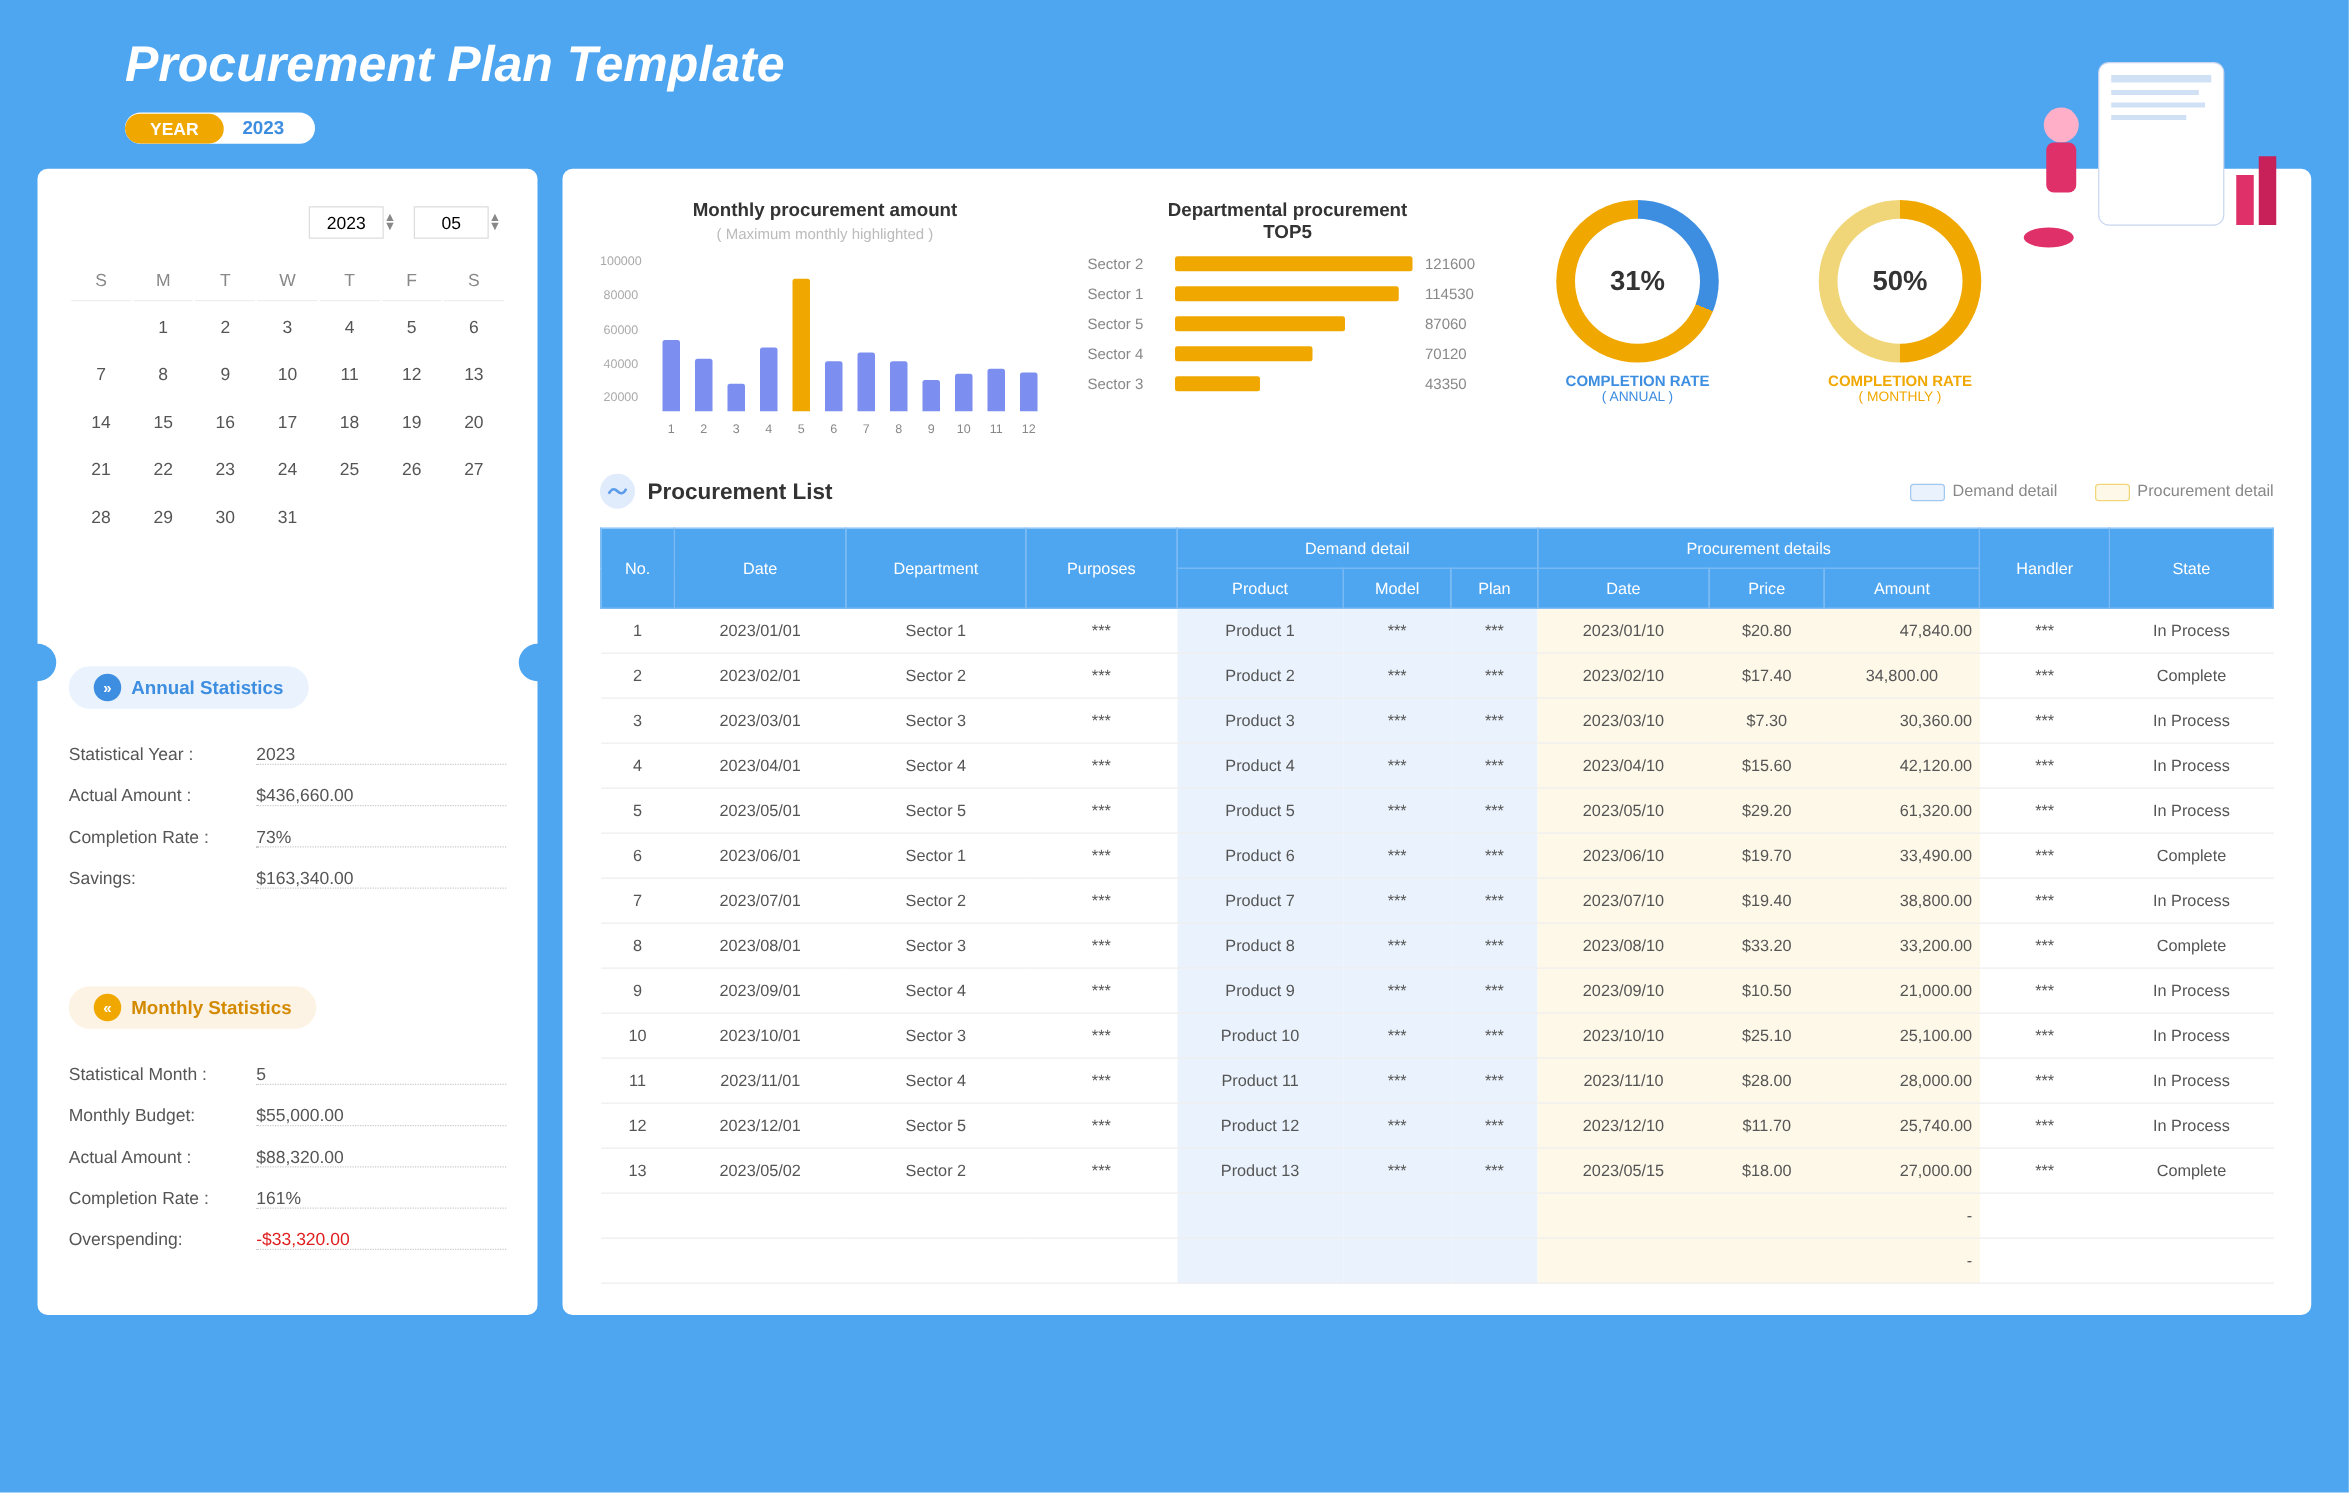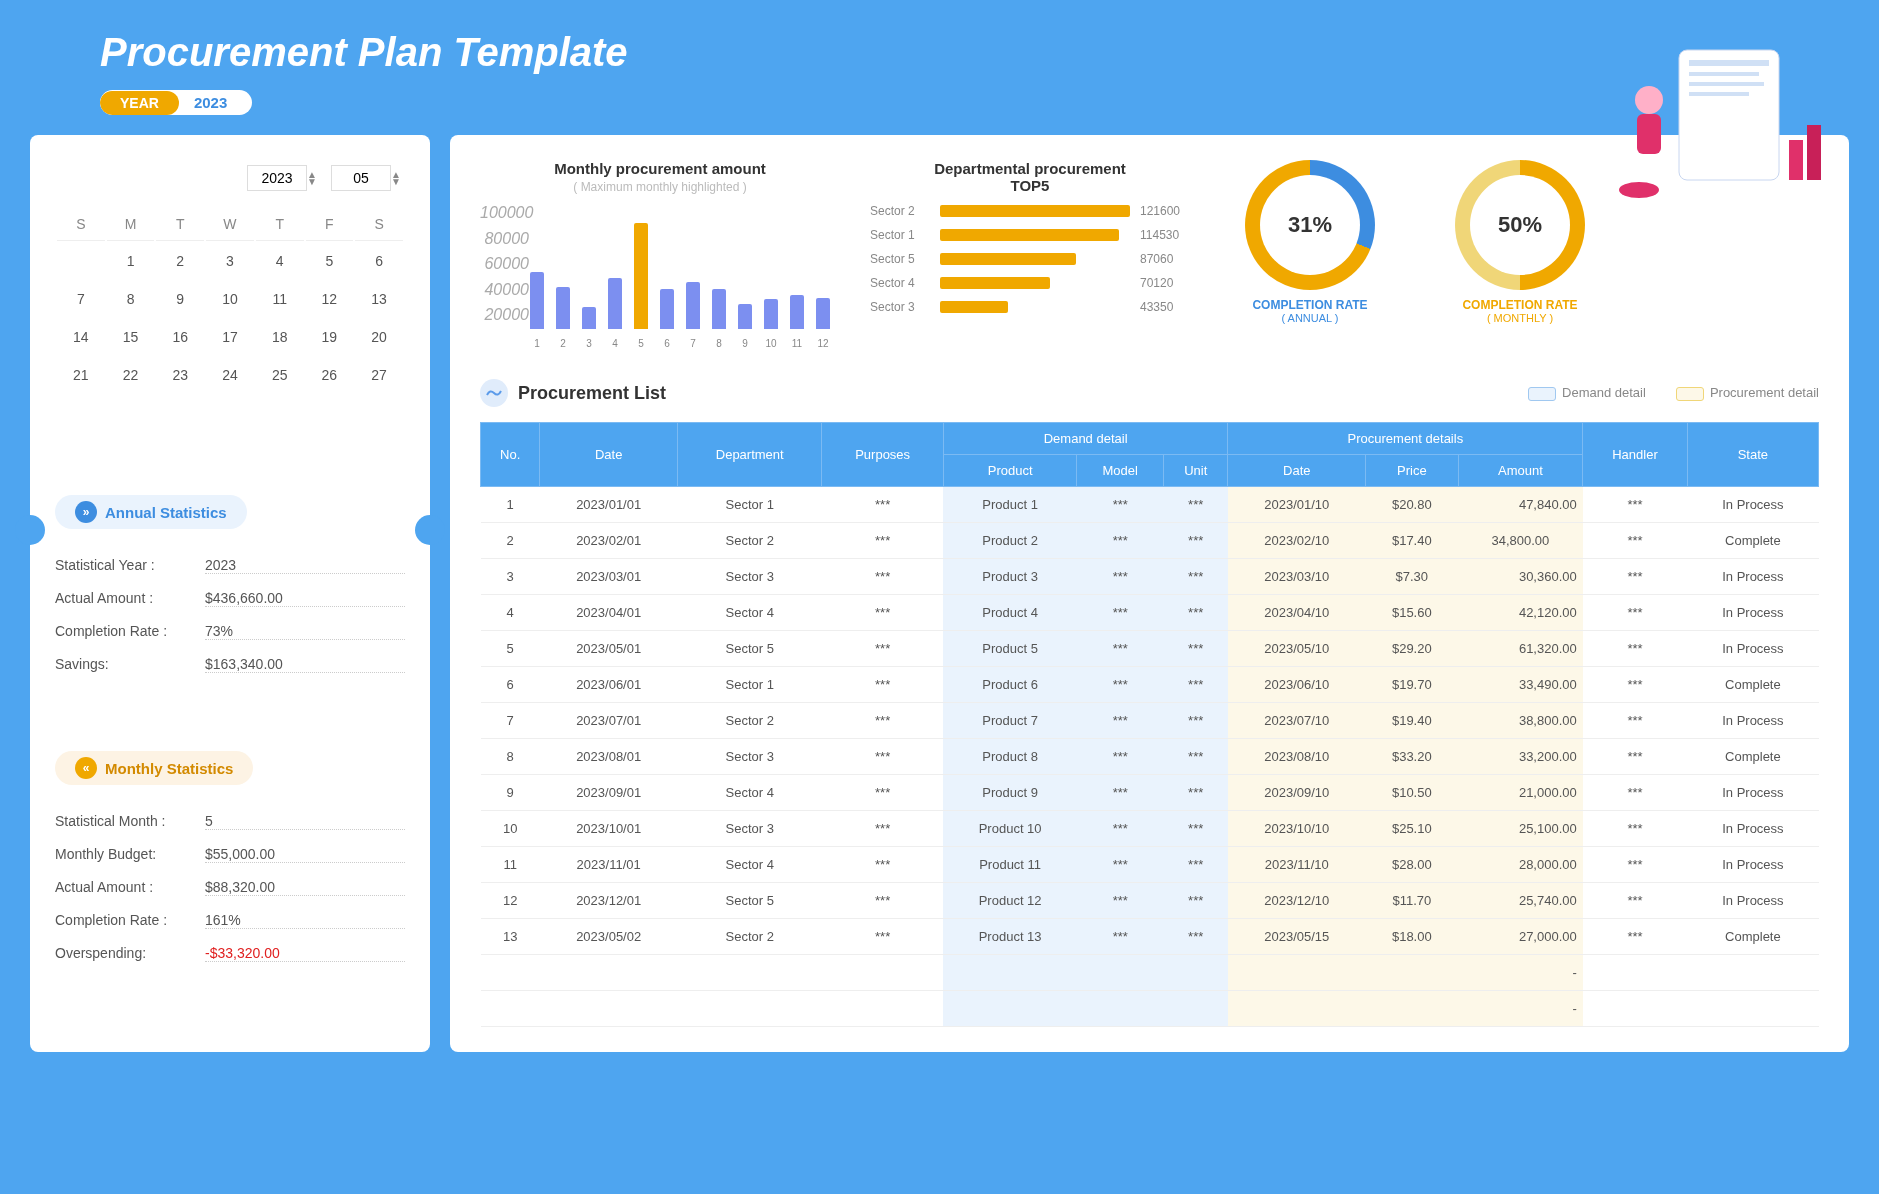--- a/index.html
+++ b/index.html
@@ -183,23 +183,22 @@
   margin-top: 10px;
 }
 .bar-y-labels {
   position: absolute;
   left: 0;
   top: 0;
   height: 120px;
   display: flex;
   flex-direction: column;
   justify-content: space-between;
-  font-size: 16px;
+  font-size: 10px;
   color: #aaa;
-  font-style: italic;
 }
 .bar-area {
   position: absolute;
   left: 50px;
   bottom: 25px;
   right: 0;
   height: 120px;
   display: flex;
   align-items: flex-end;
   gap: 12px;
@@ -412,20 +411,29 @@
             <td>20</td>
           </tr>
           <tr>
             <td>21</td>
             <td>22</td>
             <td>23</td>
             <td>24</td>
             <td>25</td>
             <td>26</td>
             <td>27</td>
+          </tr>
+          <tr>
+            <td>28</td>
+            <td>29</td>
+            <td>30</td>
+            <td>31</td>
+            <td></td>
+            <td></td>
+            <td></td>
           </tr>
         </tbody>
     </table>
 
     <div class="stat-section" style="margin-top:100px;">
       <div class="stat-badge">
         <span class="stat-badge-icon">»</span>
         <span>Annual Statistics</span>
       </div>
       <div class="stat-rows" id="annual-rows">
@@ -605,21 +613,21 @@
           <th rowspan="2">Department</th>
           <th rowspan="2">Purposes</th>
           <th colspan="3">Demand detail</th>
           <th colspan="3">Procurement details</th>
           <th rowspan="2">Handler</th>
           <th rowspan="2">State</th>
         </tr>
         <tr>
           <th>Product</th>
           <th>Model</th>
-          <th>Unit</th>
+          <th>Plan</th>
           <th>Date</th>
           <th>Price</th>
           <th>Amount</th>
         </tr>
       </thead>
       <tbody id="proc-body">
           <tr>
             <td>1</td>
             <td>2023/01/01</td>
             <td>Sector 1</td>

